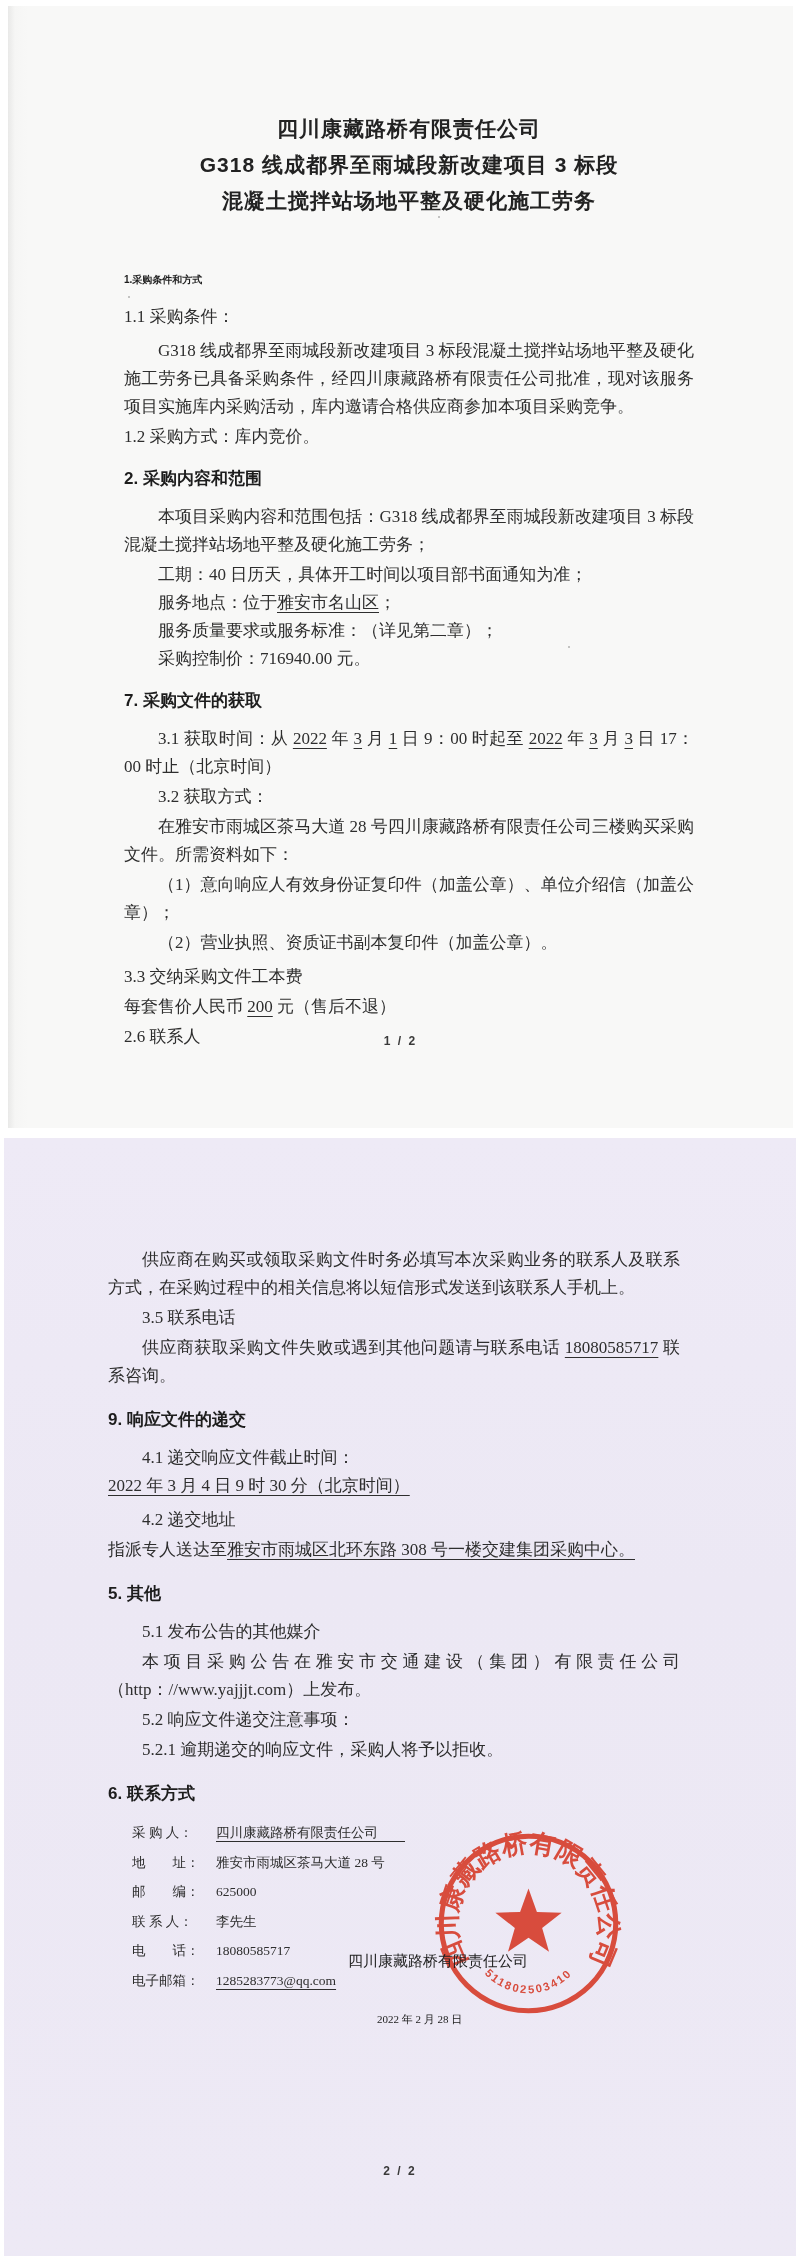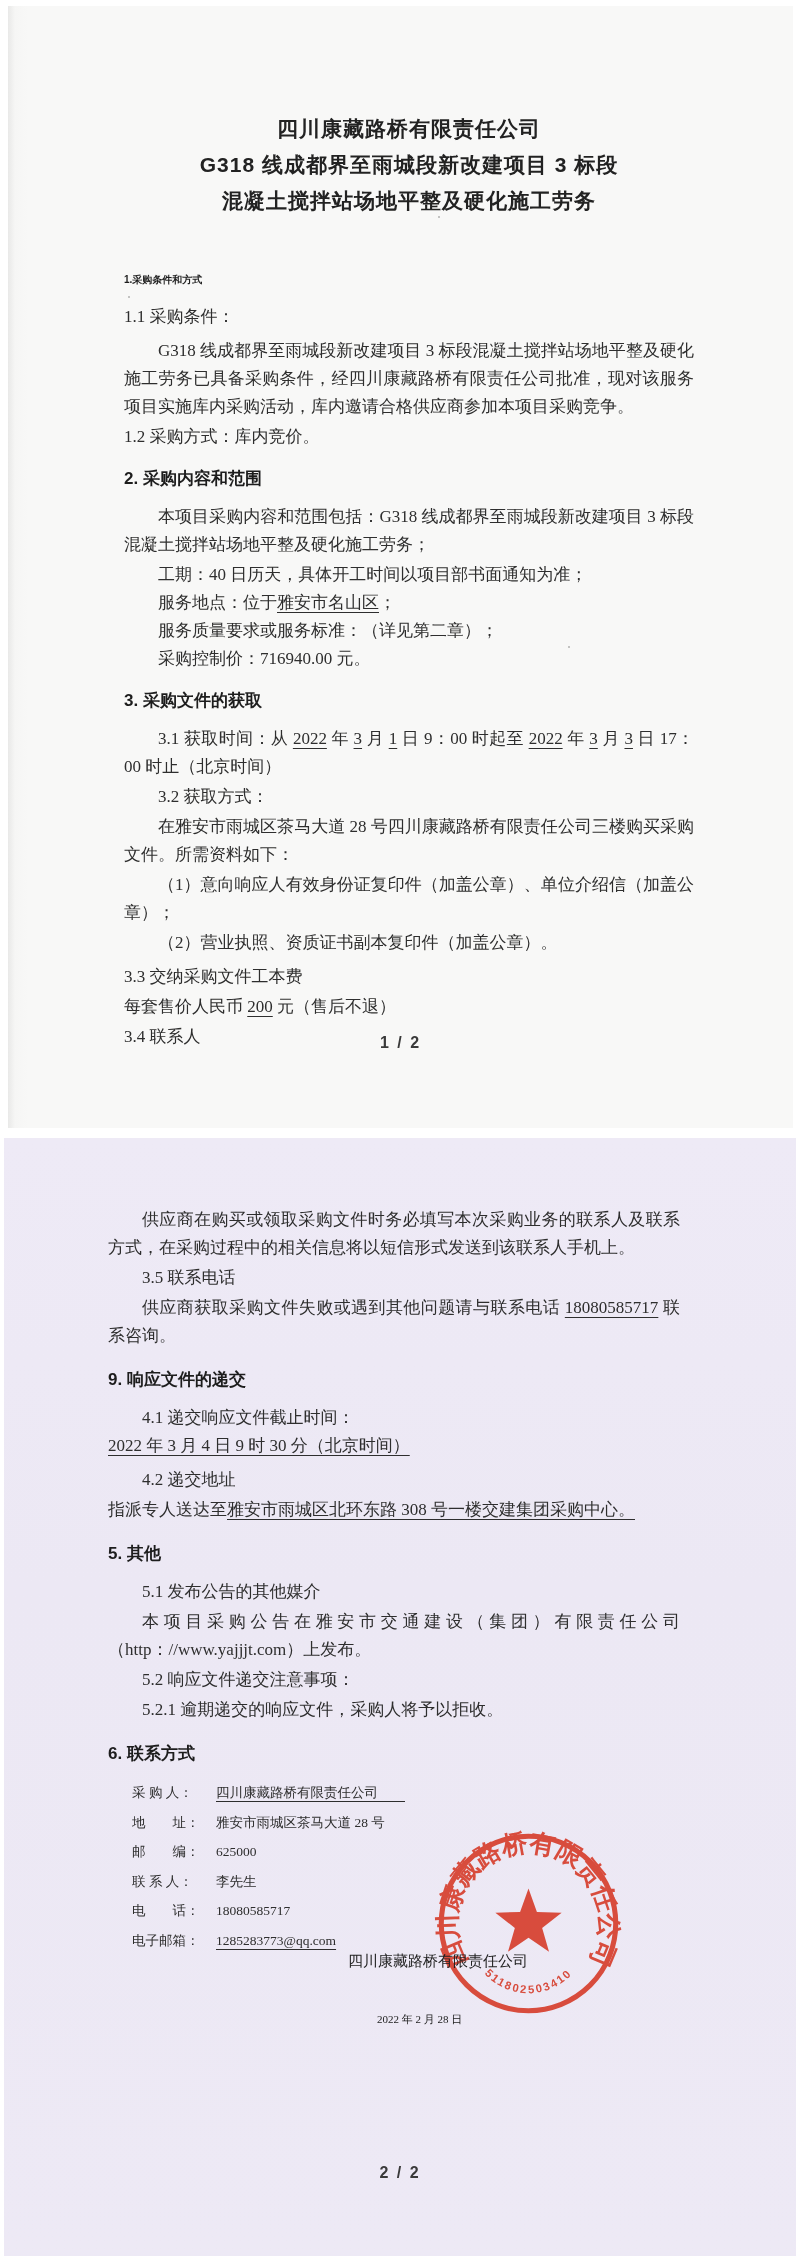--- a/index.html
+++ b/index.html
@@ -9,37 +9,37 @@
   }
   .page{position:absolute;overflow:hidden;}
   .page1{
     left:8px;top:6px;width:785px;height:1122px;
     background:linear-gradient(90deg,#e9e9e8 0,#f6f6f5 7px,#f8f8f7 20px);
     box-sizing:border-box;padding:105px 99px 0 116px;
   }
   .page2{
     left:4px;top:1138px;width:792px;height:1118px;
     background:linear-gradient(180deg,#eeeaf6 0,#ece8f4 40%,#ede9f5 100%);
-    box-sizing:border-box;padding:68px 116px 0 104px;
+    box-sizing:border-box;padding:108px 116px 0 104px;
   }
   .title{font-family:"Liberation Sans", sans-serif;font-weight:bold;
     font-size:21px;line-height:36px;text-align:center;color:#222;letter-spacing:1px;}
   .h-big{font-family:"Liberation Sans", sans-serif;font-weight:bold;
     font-size:17px;color:#1d1d1d;margin:16px 0 12px 0;line-height:24px;}
   .h-small{font-family:"Liberation Sans", sans-serif;font-weight:bold;
     font-size:10px;color:#1d1d1d;margin:50px 0 12px 0;line-height:22px;}
   p,.line{font-size:17px;line-height:28px;margin:0;text-align:justify;}
   .indent{text-indent:2em;}
   .mt6{margin-top:6px;}
   .mt2{margin-top:2px;}
   .ul{text-decoration:underline;text-underline-offset:4px;}
   .footer{
     position:absolute;left:0;width:100%;text-align:center;
     font-family:"Liberation Sans", sans-serif;font-weight:bold;
-    font-size:16px;color:#3a3a3a;letter-spacing:2px;
+    font-size:12px;color:#3a3a3a;letter-spacing:2px;
   }
   .contact-row{font-size:13.5px;line-height:29.5px;margin-left:24px;}
   .contact-label{display:inline-block;min-width:84px;}
   .sign-block{position:absolute;z-index:2;font-size:15px;color:#222;}
   .seal{position:absolute;z-index:1;opacity:.9;}
   .speck{position:absolute;background:#6b6b6b;border-radius:50%;opacity:.5;}
 </style>
 </head>
 <body>
 
@@ -60,31 +60,31 @@
   <p class="line mt2">1.2 采购方式：库内竞价。</p>
 
   <div class="h-big">2. 采购内容和范围</div>
 
   <p class="indent">本项目采购内容和范围包括：G318 线成都界至雨城段新改建项目 3 标段混凝土搅拌站场地平整及硬化施工劳务；</p>
   <p class="indent mt2">工期：40 日历天，具体开工时间以项目部书面通知为准；</p>
   <p class="indent"><span>服务地点：位于</span><span class="ul">雅安市名山区</span><span>；</span></p>
   <p class="indent">服务质量要求或服务标准：（详见第二章）；</p>
   <p class="indent">采购控制价：716940.00 元。</p>
 
-  <div class="h-big">3. 采购文件的获取</div>
+  <div class="h-big">7. 采购文件的获取</div>
 
   <p class="indent"><span>3.1 获取时间：从 </span><span class="ul">2022</span><span> 年 </span><span class="ul">3</span><span> 月 </span><span class="ul">1</span><span> 日 9：00 时起至 </span><span class="ul">2022</span><span> 年 </span><span class="ul">3</span><span> 月 </span><span class="ul">3</span><span> 日 17：00 时止（北京时间）</span></p>
 
   <p class="indent mt2">3.2 获取方式：</p>
   <p class="indent mt2">在雅安市雨城区茶马大道 28 号四川康藏路桥有限责任公司三楼购买采购文件。所需资料如下：</p>
   <p class="indent mt2">（1）意向响应人有效身份证复印件（加盖公章）、单位介绍信（加盖公章）；</p>
   <p class="indent mt2">（2）营业执照、资质证书副本复印件（加盖公章）。</p>
   <p class="line mt6">3.3 交纳采购文件工本费</p>
   <p class="line mt2"><span>每套售价人民币 </span><span class="ul">200</span><span> 元（售后不退）</span></p>
-  <p class="line mt2">3.4 联系人</p>
+  <p class="line mt2">2.6 联系人</p>
 
   <div class="footer" style="top:1028px;">1 / 2</div>
 </div>
 
 <div class="page page2">
   <p class="indent">供应商在购买或领取采购文件时务必填写本次采购业务的联系人及联系方式，在采购过程中的相关信息将以短信形式发送到该联系人手机上。</p>
   <p class="indent mt2">3.5 联系电话</p>
   <p class="indent mt2"><span>供应商获取采购文件失败或遇到其他问题请与联系电话 </span><span class="ul">18080585717</span><span> 联系咨询。</span></p>
 
   <div class="h-big" style="margin-top:18px;">9. 响应文件的递交</div>

